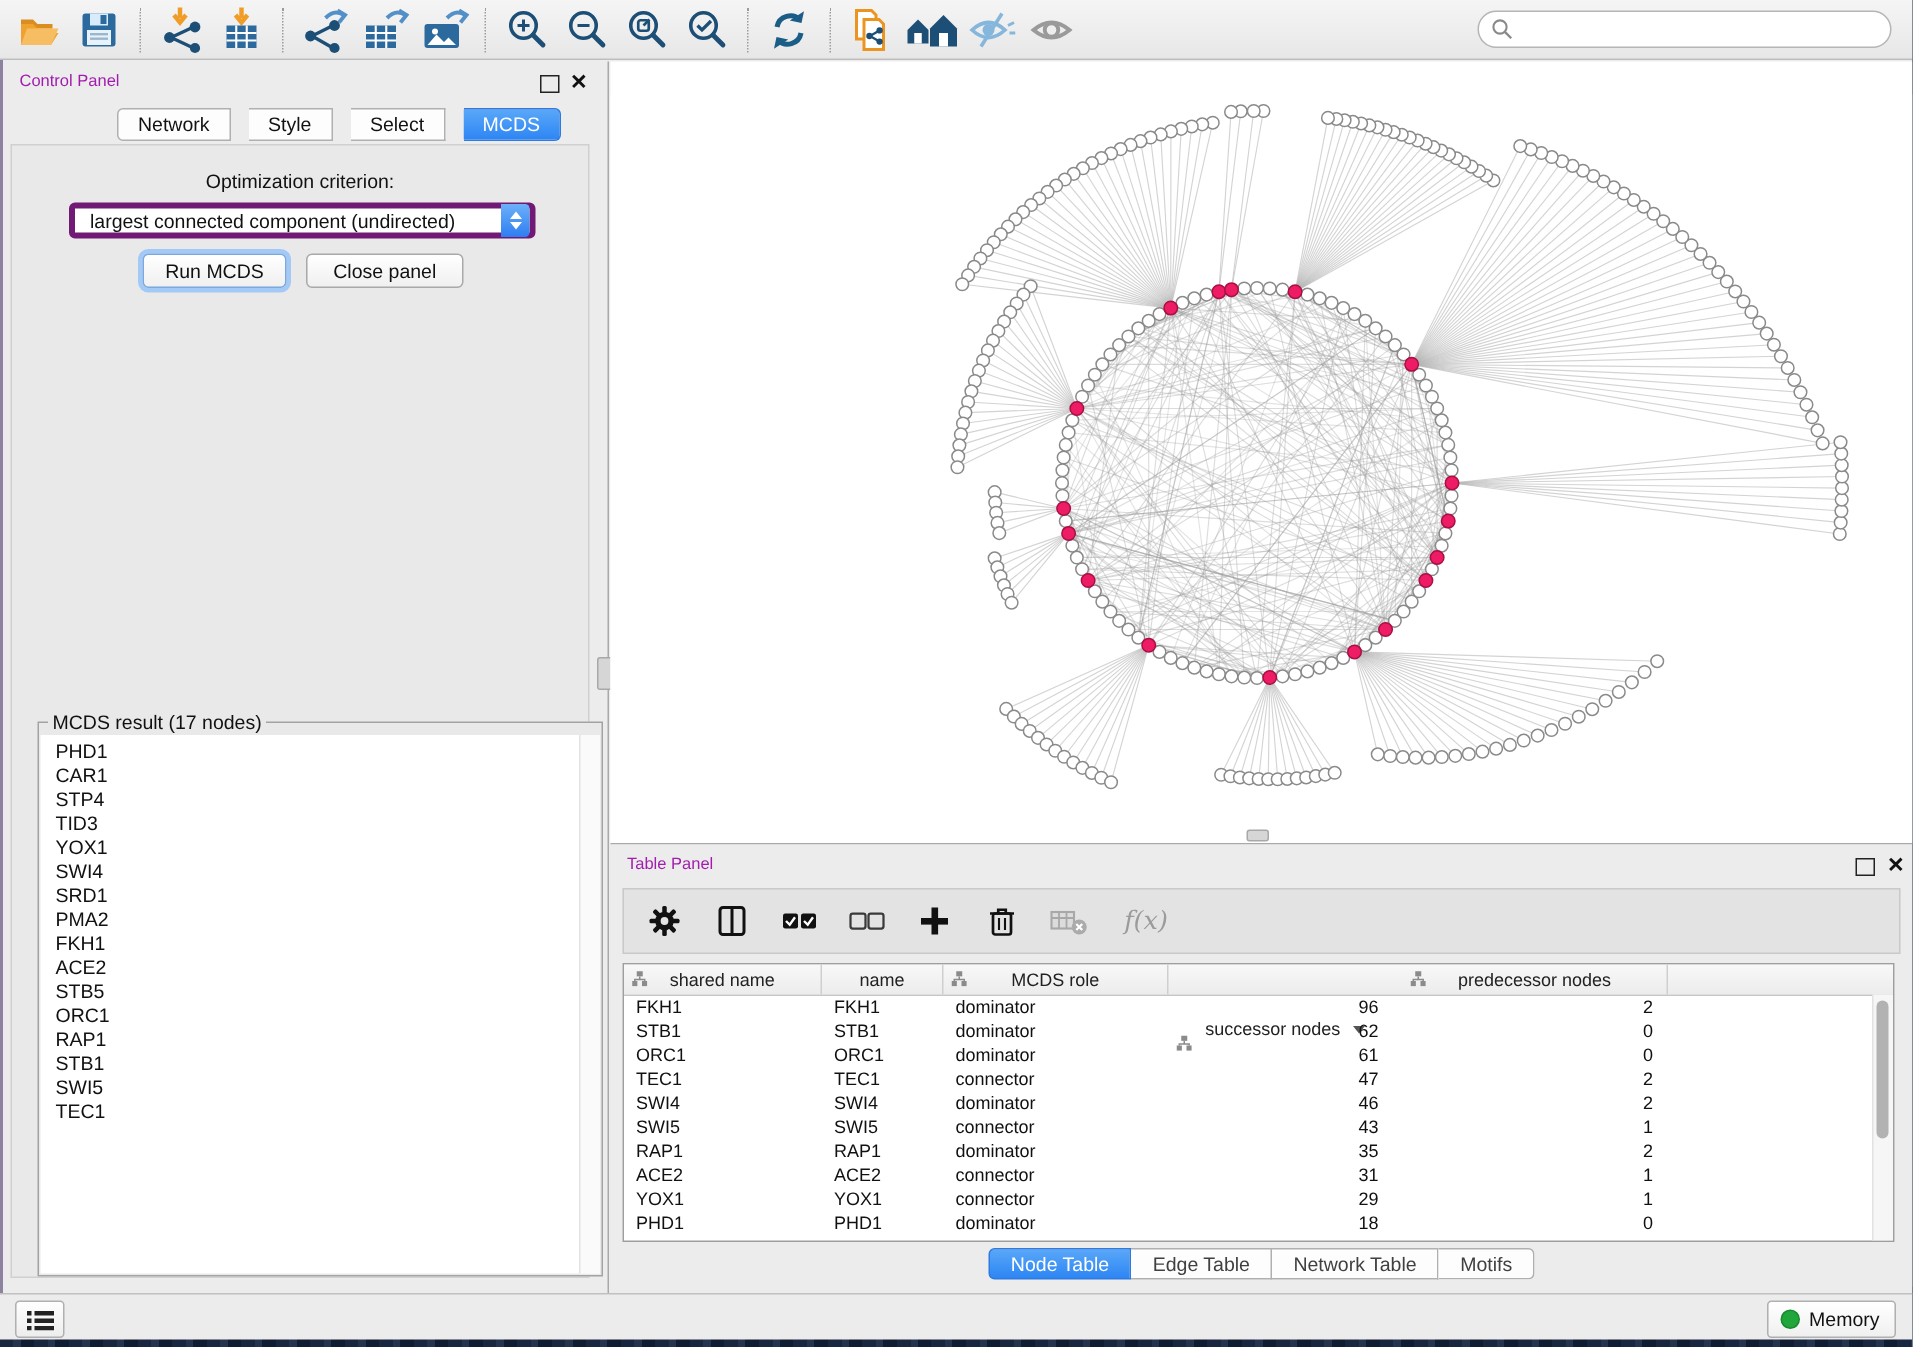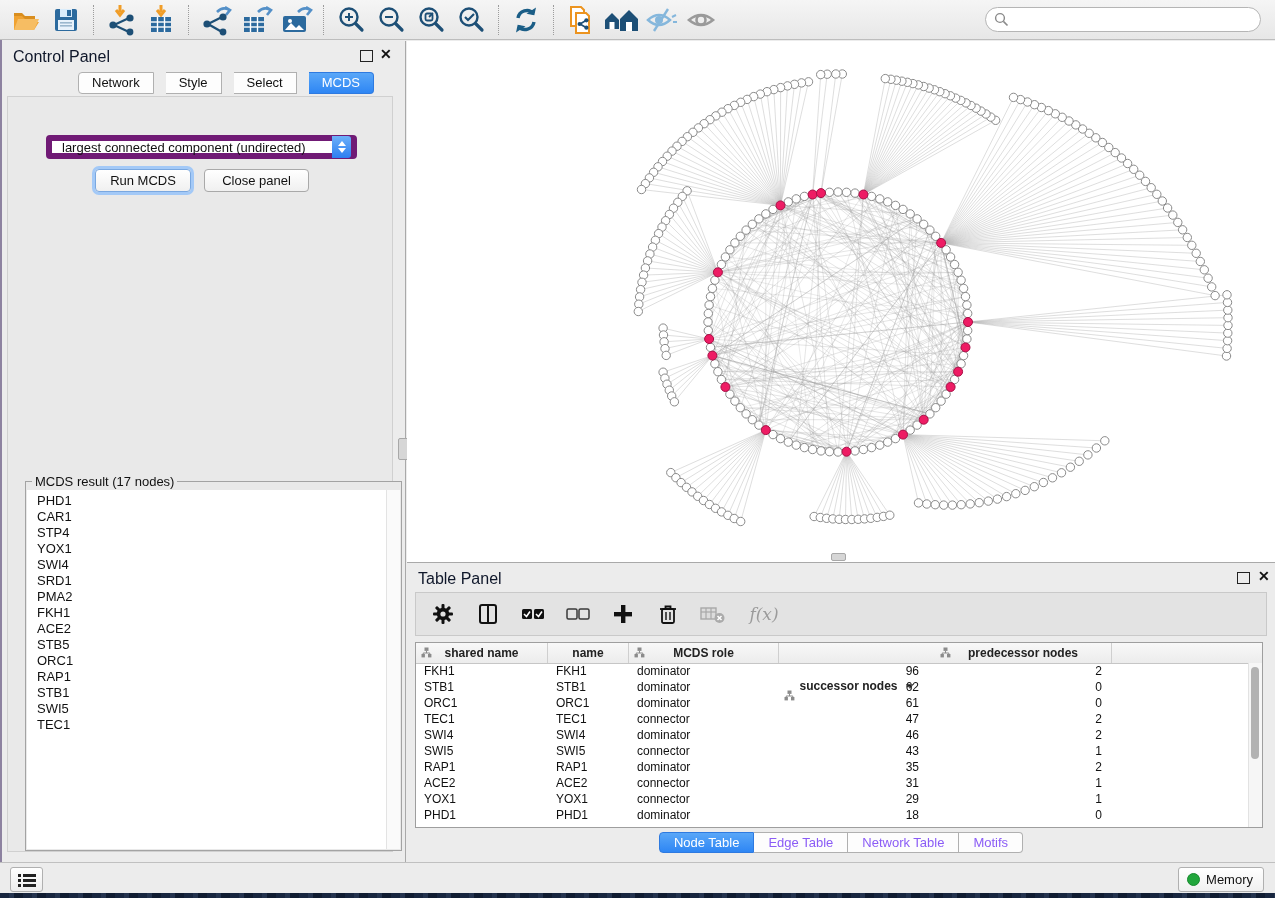--- a/index.html
+++ b/index.html
@@ -12,35 +12,35 @@
   .icon-btn{width:40px;height:34px;display:flex;align-items:center;justify-content:center;flex:0 0 auto;}
   .tsep{width:0;height:30px;border-left:1px dotted #9c9c9c;margin:0 7px;flex:0 0 auto;}
   .search-wrap{margin-left:auto;margin-right:14px;position:relative;}
   .search-wrap input{width:276px;height:25px;border:1px solid #b5b5b5;border-radius:13px;
       background:#fff;outline:none;padding:0 10px 0 28px;font:13px "Liberation Sans",sans-serif;box-sizing:border-box;}
   .search-glass{position:absolute;left:9px;top:5px;}
   
   .left-strip{position:absolute;left:0;top:40px;width:2px;height:853px;background:#8d82a0;}
   .control-panel{position:absolute;left:2px;top:41px;width:404px;height:821px;background:#ececec;
                  border-right:1px solid #a9a9a9;box-sizing:border-box;}
-  .panel-title{position:absolute;left:11px;top:7px;font-size:16px;color:#0f172a;}
+  .panel-title{position:absolute;left:11px;top:7px;font-size:11px;color:#a21caf;}
   .float-btn{position:absolute;width:11px;height:10px;border:1.5px solid #222;background:transparent;top:9px;}
   .close-btn{position:absolute;top:5px;font-size:14px;font-weight:bold;color:#111;line-height:16px;}
   .cp-float{left:358px;} .cp-close{left:378px;}
   .cp-tabs{position:absolute;left:76px;top:31px;height:22px;display:flex;gap:12px;}
   .seg-tab{height:20px;line-height:20px;padding:0 13px;font-size:13px;color:#111;background:#fdfdfd;
            border:1px solid #b0b0b0;border-left:none;cursor:default;}
   .seg-tab.first{border-left:1px solid #b0b0b0;border-radius:4px 0 0 4px;}
   .seg-tab.last{border-radius:0 4px 4px 0;}
   .seg-tab.active{background:linear-gradient(#59a7f8,#2e86f4);color:#fff;border-color:#2e7ae0;}
   .cp-box{position:absolute;left:5px;top:55px;width:386px;height:756px;background:#e9e9e9;
           border:1px solid #d0d0d0;box-sizing:border-box;}
   .opt-label{position:absolute;left:0;right:0;top:16px;text-align:center;font-size:13px;color:#111;}
   .criterion-select{position:absolute;left:38px;top:38px;width:311px;height:24px;background:#fff;
-      border:6px solid #701a75;border-radius:4px;box-sizing:border-box;display:flex;align-items:center;}
+      border:4px solid #701a75;border-radius:4px;box-sizing:border-box;display:flex;align-items:center;}
   .criterion-select .sel-text{flex:1;font-size:13px;color:#111;padding-left:10px;white-space:nowrap;}
   .sel-stepper{width:19px;height:22px;border-radius:0 3px 3px 0;background:linear-gradient(#6cb0f9,#2d7ef1);
       display:flex;flex-direction:column;align-items:center;justify-content:center;gap:2px;}
   .sel-stepper .up{width:0;height:0;border-left:4px solid transparent;border-right:4px solid transparent;border-bottom:5px solid #fff;}
   .sel-stepper .dn{width:0;height:0;border-left:4px solid transparent;border-right:4px solid transparent;border-top:5px solid #fff;}
   .cp-btn{position:absolute;top:72px;height:23px;background:linear-gradient(#ffffff,#f0f0f0);
       border:1px solid #a9a9a9;border-radius:4px;font:13px "Liberation Sans",sans-serif;color:#111;
       display:flex;align-items:center;justify-content:center;box-sizing:border-box;}
   .btn-run{left:87px;width:96px;box-shadow:0 0 0 3px #a3c9f7;border-color:#7aa8e0;}
   .btn-close-panel{left:196px;width:105px;}
@@ -67,35 +67,35 @@
          border:1px solid #a8a8a8;border-radius:2px;}
   
   .table-panel{position:absolute;left:407px;top:563px;width:868px;height:295px;background:#ececec;}
   .tp-float{left:830px;} .tp-close{left:851px;}
   .tp-toolbar{position:absolute;left:8px;top:29px;width:852px;height:44px;background:#e3e3e3;
       border:1px solid #c9c9c9;box-sizing:border-box;display:flex;align-items:center;padding-left:14px;gap:19px;}
   .tp-tool{display:flex;align-items:center;justify-content:center;width:26px;height:26px;}
   .fx-label{font:italic 17px "DejaVu Serif",serif;color:#9b9b9b;}
   .tp-table{position:absolute;left:8px;top:79px;width:848px;height:186px;background:#fff;
       border:1px solid #9e9e9e;box-sizing:border-box;overflow:hidden;}
-  .thead{display:flex;height:20px;background:linear-gradient(#f8f8f8,#ececec);border-bottom:1px solid #c6c6c6;font-weight:bold;}
+  .thead{display:flex;height:20px;background:linear-gradient(#f8f8f8,#ececec);border-bottom:1px solid #c6c6c6;}
   .th{position:relative;display:flex;align-items:center;justify-content:center;border-right:1px solid #cfcfcf;
       box-sizing:border-box;font-size:12px;color:#222;flex:0 0 auto;}
   .th .hicon{position:absolute;left:5px;top:4px;}
   .th-filler{flex:1;border-right:none;}
   .sort-arrow{width:0;height:0;border-left:4px solid transparent;border-right:4px solid transparent;
       border-top:5px solid #555;margin-left:8px;}
   .tbody{position:absolute;left:0;top:20px;right:13px;bottom:0;}
   .tr{display:flex;height:16px;align-items:center;}
   .td{font-size:12px;color:#111;box-sizing:border-box;padding-left:8px;flex:0 0 auto;white-space:nowrap;}
   .td.num{text-align:right;padding-left:0;}
   .tscroll{position:absolute;right:0;top:20px;width:13px;bottom:0;background:#f6f6f6;border-left:1px solid #e2e2e2;}
   .tthumb{position:absolute;left:2px;top:4px;width:8px;height:92px;background:#b2b2b2;border-radius:5px;}
   .tp-tabs{position:absolute;left:0;right:0;top:269px;height:21px;display:flex;justify-content:center;}
-  .tbl-tab{height:19px;line-height:19px;padding:0 14px;font-size:13px;color:#8b5cf6;background:#fdfdfd;
+  .tbl-tab{height:19px;line-height:19px;padding:0 14px;font-size:13px;color:#404040;background:#fdfdfd;
       border:1px solid #b0b0b0;border-left:none;}
   .tbl-tab.first{border-left:1px solid #b0b0b0;border-radius:4px 0 0 4px;}
   .tbl-tab.last{border-radius:0 4px 4px 0;}
   .tbl-tab.active{background:linear-gradient(#59a7f8,#2e86f4);color:#fff;border-color:#2e7ae0;}
   
   .status-bar{position:absolute;left:0;top:862px;width:1275px;height:37px;background:#ececec;
       border-top:1px solid #c0c0c0;box-sizing:border-box;}
   .sb-list-btn{position:absolute;left:10px;top:4px;width:31px;height:23px;background:linear-gradient(#fff,#ededed);
       border:1px solid #b0b0b0;border-radius:3px;display:flex;align-items:center;justify-content:center;}
   .memory-btn{position:absolute;right:11px;top:4px;height:23px;padding:0 10px 0 8px;background:linear-gradient(#fff,#f0f0f0);
@@ -272,36 +272,38 @@
     <div class="panel-title">Control Panel</div>
     <div class="float-btn cp-float"></div>
     <div class="close-btn cp-close">✕</div>
     <div class="cp-tabs" id="ctrl-tabs">
         <div class="seg-tab first">Network</div>
         <div class="seg-tab">Style</div>
         <div class="seg-tab">Select</div>
         <div class="seg-tab active last">MCDS</div>
       </div>
     <div class="cp-box">
+      <div class="opt-label">Optimization criterion:</div>
       <div class="criterion-select">
         <span class="sel-text">largest connected component (undirected)</span>
         <span class="sel-stepper">
             <span class="up"></span>
             <span class="dn"></span>
           </span>
       </div>
       <div class="cp-btn btn-run">Run MCDS</div>
       <div class="cp-btn btn-close-panel">Close panel</div>
       <fieldset class="mcds-group">
         <legend>MCDS result (17 nodes)</legend>
         <div class="mcds-inner">
           <ul class="mcds-list" id="mcds-list">
               <li>PHD1</li>
               <li>CAR1</li>
               <li>STP4</li>
+              <li>TID3</li>
               <li>YOX1</li>
               <li>SWI4</li>
               <li>SRD1</li>
               <li>PMA2</li>
               <li>FKH1</li>
               <li>ACE2</li>
               <li>STB5</li>
               <li>ORC1</li>
               <li>RAP1</li>
               <li>STB1</li>

